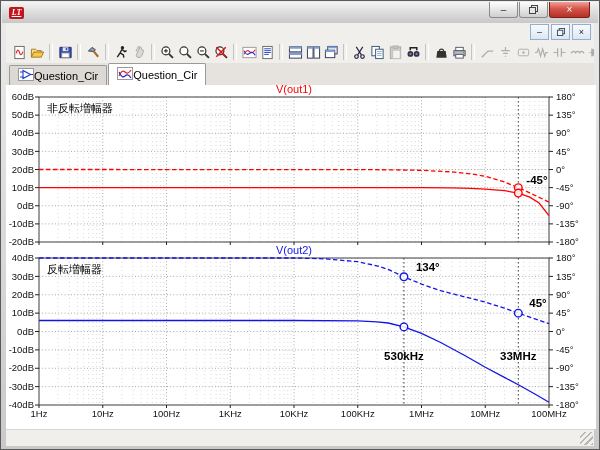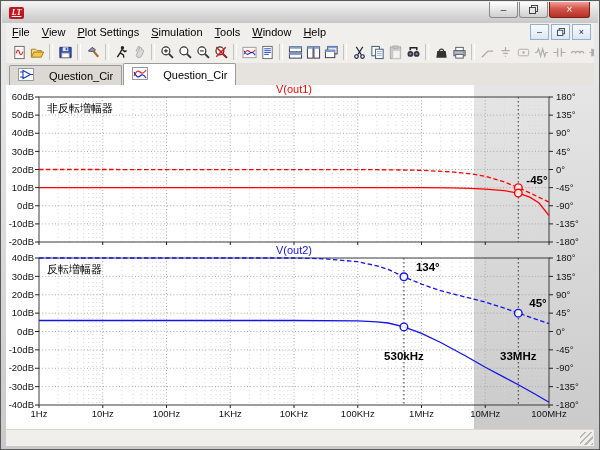--- a/index.html
+++ b/index.html
@@ -26,25 +26,25 @@
     display:flex;align-items:center;justify-content:center;font-size:9px;line-height:9px;color:#223;}
   
   .toolbar{position:absolute;top:40px;left:5px;right:5px;height:22px;background:#f0efec;
     display:flex;align-items:center;padding-left:4px;overflow:hidden;border-bottom:1px solid #dcdad6;}
   .tbtn{width:18px;height:19px;display:flex;align-items:center;justify-content:center;flex:none;}
   .tbtn.disabled{filter:grayscale(1) opacity(.55);}
   .tsep{width:2px;height:16px;border-left:1px solid #c6c4c0;border-right:1px solid #ffffff;margin:0 3px;flex:none;}
   
   .tabbar{position:absolute;top:62px;left:5px;right:5px;height:22px;background:#e6e3df;
     display:flex;align-items:flex-end;padding-left:3px;}
-  .tab{display:flex;align-items:center;gap:15px;font-size:11px;color:#000;height:19px;
+  .tab{display:flex;align-items:center;gap:0;font-size:11px;color:#000;height:19px;
     border:1px solid #9a9a9a;border-bottom:none;border-radius:2px 2px 0 0;background:#dcd9d4;padding:0 8px;margin-right:1px;}
   .tab.active{background:#ffffff;height:21px;position:relative;z-index:2;}
   
-  .plotpanel{position:absolute;top:84px;left:5px;width:468px;height:344px;background:#ffffff;}
+  .plotpanel{position:absolute;top:84px;left:5px;width:590px;height:344px;background:#ffffff;}
   
   .statusbar{position:absolute;top:428px;left:5px;right:5px;height:16px;background:#f1efec;
     border-top:1px solid #d9d7d3;}
   .grip{position:absolute;right:1px;bottom:1px;width:13px;height:13px;
     background:repeating-linear-gradient(135deg,transparent 0 3px,#b9b7b3 3px 4.5px);}
   svg text{font-family:"Liberation Sans",sans-serif;}
 </style>
 </head>
 <body>
 
@@ -62,29 +62,20 @@
             <rect x="0.5" y="2.5" width="6" height="6" fill="#e8e8e8" stroke="#444"></rect>
           </svg>
       </div>
       <div class="win-btn close">
           <span>×</span>
         </div>
     </div>
   </div>
 
   <div class="menubar">
-    <span id="menu-items" style="display: flex;">
-        <span class="menu-item"><u>F</u>ile</span>
-        <span class="menu-item"><u>V</u>iew</span>
-        <span class="menu-item"><u>P</u>lot Settings</span>
-        <span class="menu-item"><u>S</u>imulation</span>
-        <span class="menu-item"><u>T</u>ools</span>
-        <span class="menu-item"><u>W</u>indow</span>
-        <span class="menu-item"><u>H</u>elp</span>
-      </span>
     <div class="mdi-buttons">
       <div class="mdi-btn">
           <span>–</span>
         </div>
       <div class="mdi-btn">
         <svg width="8" height="8" viewBox="0 0 9 9">
             <rect x="2.5" y="0.5" width="6" height="6" fill="none" stroke="#345"></rect>
             <rect x="0.5" y="2.5" width="6" height="6" fill="#eef4fa" stroke="#345"></rect>
           </svg>
       </div>

